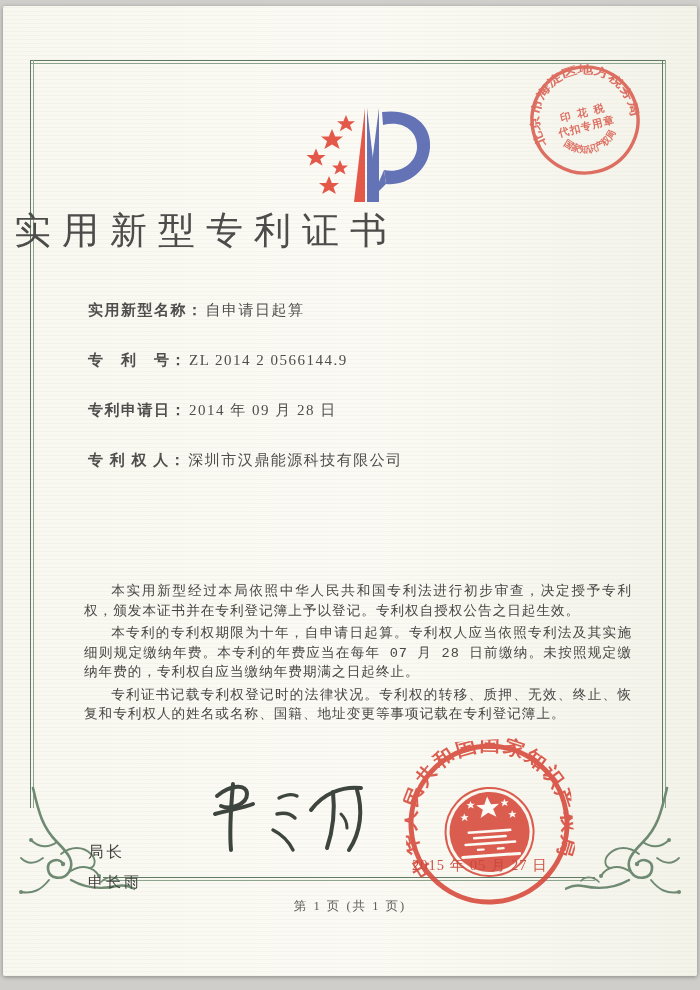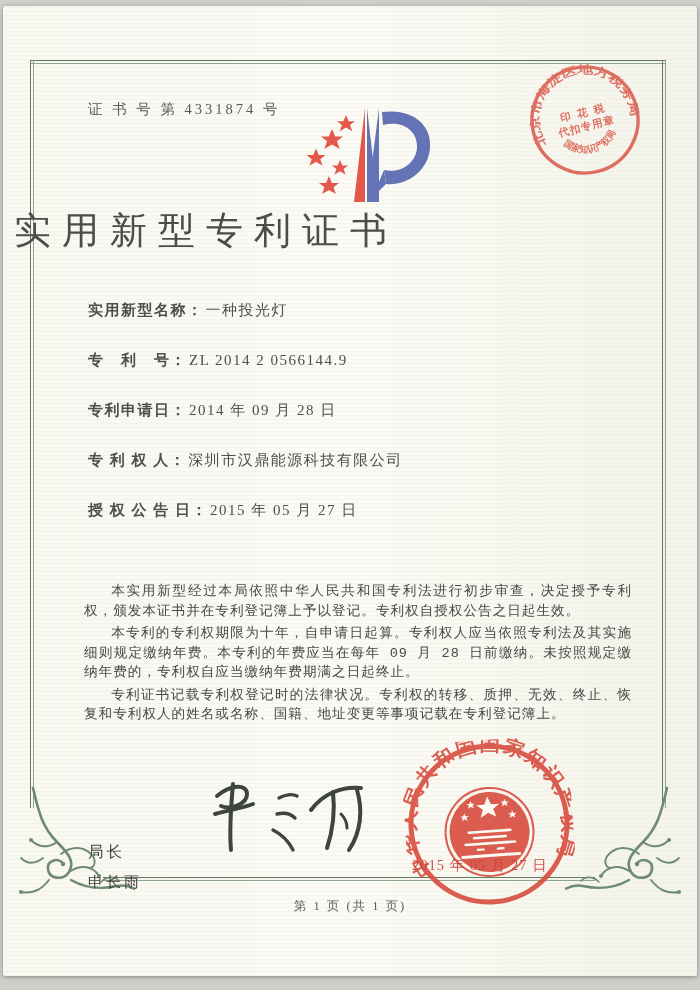--- a/index.html
+++ b/index.html
@@ -105,21 +105,20 @@
         <path d="M88 98 C 94 92 102 92 106 97" stroke-width="1.6"></path>
       </g>
       <g fill="#6e8a72">
         <circle cx="50" cy="80" r="2.2"></circle>
           <circle cx="18" cy="56" r="2"></circle>
         <circle cx="86" cy="92" r="2"></circle>
           <circle cx="8" cy="108" r="2"></circle>
       </g>
     </svg>
 
-    <div class="cert-number">证 书 号 第 4331874 号</div>
 
     <svg class="logo" viewBox="0 0 150 102">
       <g fill="#e4584a">
         <path d="M77 2 L66 96 L77 96 Z"></path>
         <path transform="translate(58,18) scale(0.9)" d="M0,-10 L2.9,-3.1 L10,-3.1 L4.5,1.2 L6.9,8.1 L0,4 L-6.9,8.1 L-4.5,1.2 L-10,-3.1 L-2.9,-3.1 Z"></path>
         <path transform="translate(44,34) scale(1.1)" d="M0,-10 L2.9,-3.1 L10,-3.1 L4.5,1.2 L6.9,8.1 L0,4 L-6.9,8.1 L-4.5,1.2 L-10,-3.1 L-2.9,-3.1 Z"></path>
         <path transform="translate(28,52) scale(0.95)" d="M0,-10 L2.9,-3.1 L10,-3.1 L4.5,1.2 L6.9,8.1 L0,4 L-6.9,8.1 L-4.5,1.2 L-10,-3.1 L-2.9,-3.1 Z"></path>
         <path transform="translate(52,62) scale(0.8)" d="M0,-10 L2.9,-3.1 L10,-3.1 L4.5,1.2 L6.9,8.1 L0,4 L-6.9,8.1 L-4.5,1.2 L-10,-3.1 L-2.9,-3.1 Z"></path>
         <path transform="translate(41,80) scale(1.0)" d="M0,-10 L2.9,-3.1 L10,-3.1 L4.5,1.2 L6.9,8.1 L0,4 L-6.9,8.1 L-4.5,1.2 L-10,-3.1 L-2.9,-3.1 Z"></path>
       </g>
@@ -128,39 +127,36 @@
         <path d="M79 2 L90 96 L79 96 Z"></path>
         <path d="M94 6 C 126 2 144 20 142 42 C 140 66 118 80 98 78 L96 64 C 114 68 128 56 129 42 C 130 26 116 14 95 19 Z"></path>
         <path d="M96 64 L98 78 L84 92 Z"></path>
       </g>
     </svg>
 
     <div class="title">实用新型专利证书</div>
 
     <div class="fields">
       <div class="field-row">
-        <span class="lbl">实用新型名称：</span><span>一种投光灯</span>
+        <span class="lbl">实用新型名称：</span><span>自申请日起算</span>
       </div>
       <div class="field-row">
         <span class="lbl">专　利　号：</span><span>ZL 2014 2 0566144.9</span>
       </div>
       <div class="field-row">
         <span class="lbl">专利申请日：</span><span>2014 年 09 月 28 日</span>
       </div>
       <div class="field-row">
         <span class="lbl">专 利 权 人：</span><span>深圳市汉鼎能源科技有限公司</span>
-      </div>
-      <div class="field-row">
-        <span class="lbl">授 权 公 告 日：</span><span>2015 年 05 月 27 日</span>
       </div>
     </div>
 
     <div class="body-text">
       <p>本实用新型经过本局依照中华人民共和国专利法进行初步审查，决定授予专利权，颁发本证书并在专利登记簿上予以登记。专利权自授权公告之日起生效。</p>
-      <p>本专利的专利权期限为十年，自申请日起算。专利权人应当依照专利法及其实施细则规定缴纳年费。本专利的年费应当在每年 09 月 28 日前缴纳。未按照规定缴纳年费的，专利权自应当缴纳年费期满之日起终止。</p>
+      <p>本专利的专利权期限为十年，自申请日起算。专利权人应当依照专利法及其实施细则规定缴纳年费。本专利的年费应当在每年 07 月 28 日前缴纳。未按照规定缴纳年费的，专利权自应当缴纳年费期满之日起终止。</p>
       <p>专利证书记载专利权登记时的法律状况。专利权的转移、质押、无效、终止、恢复和专利权人的姓名或名称、国籍、地址变更等事项记载在专利登记簿上。</p>
     </div>
 
     <div class="signoff">
       <div class="t1">局长</div>
       <div class="t2">申长雨</div>
     </div>
 
     <svg class="signature" viewBox="0 0 180 90">
       <g fill="none" stroke="#3d453e" stroke-width="4" stroke-linecap="round" stroke-linejoin="round">

